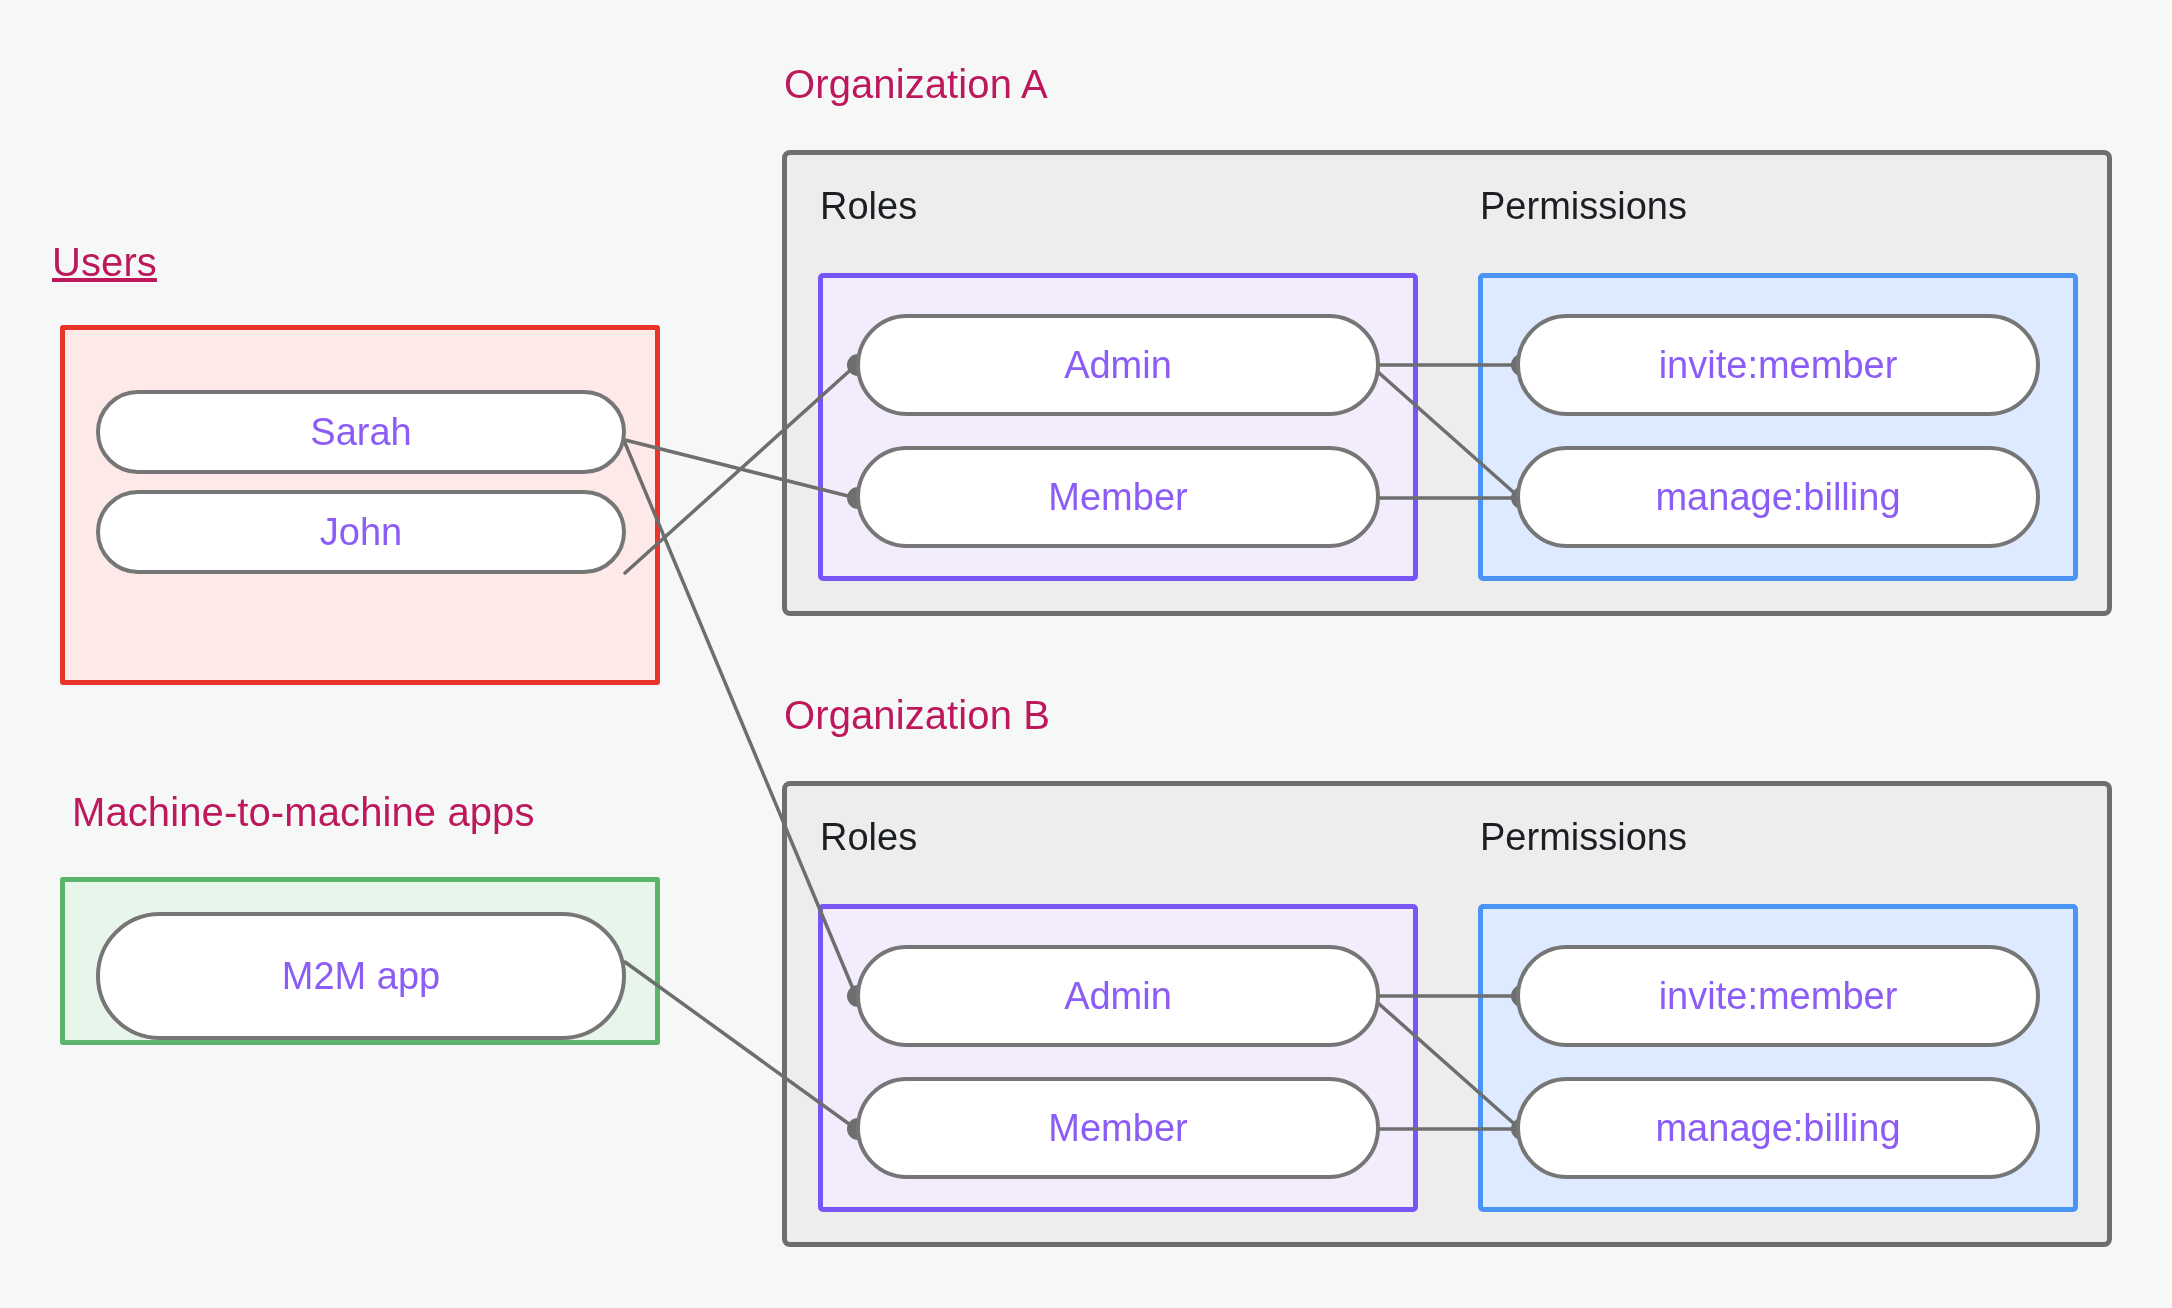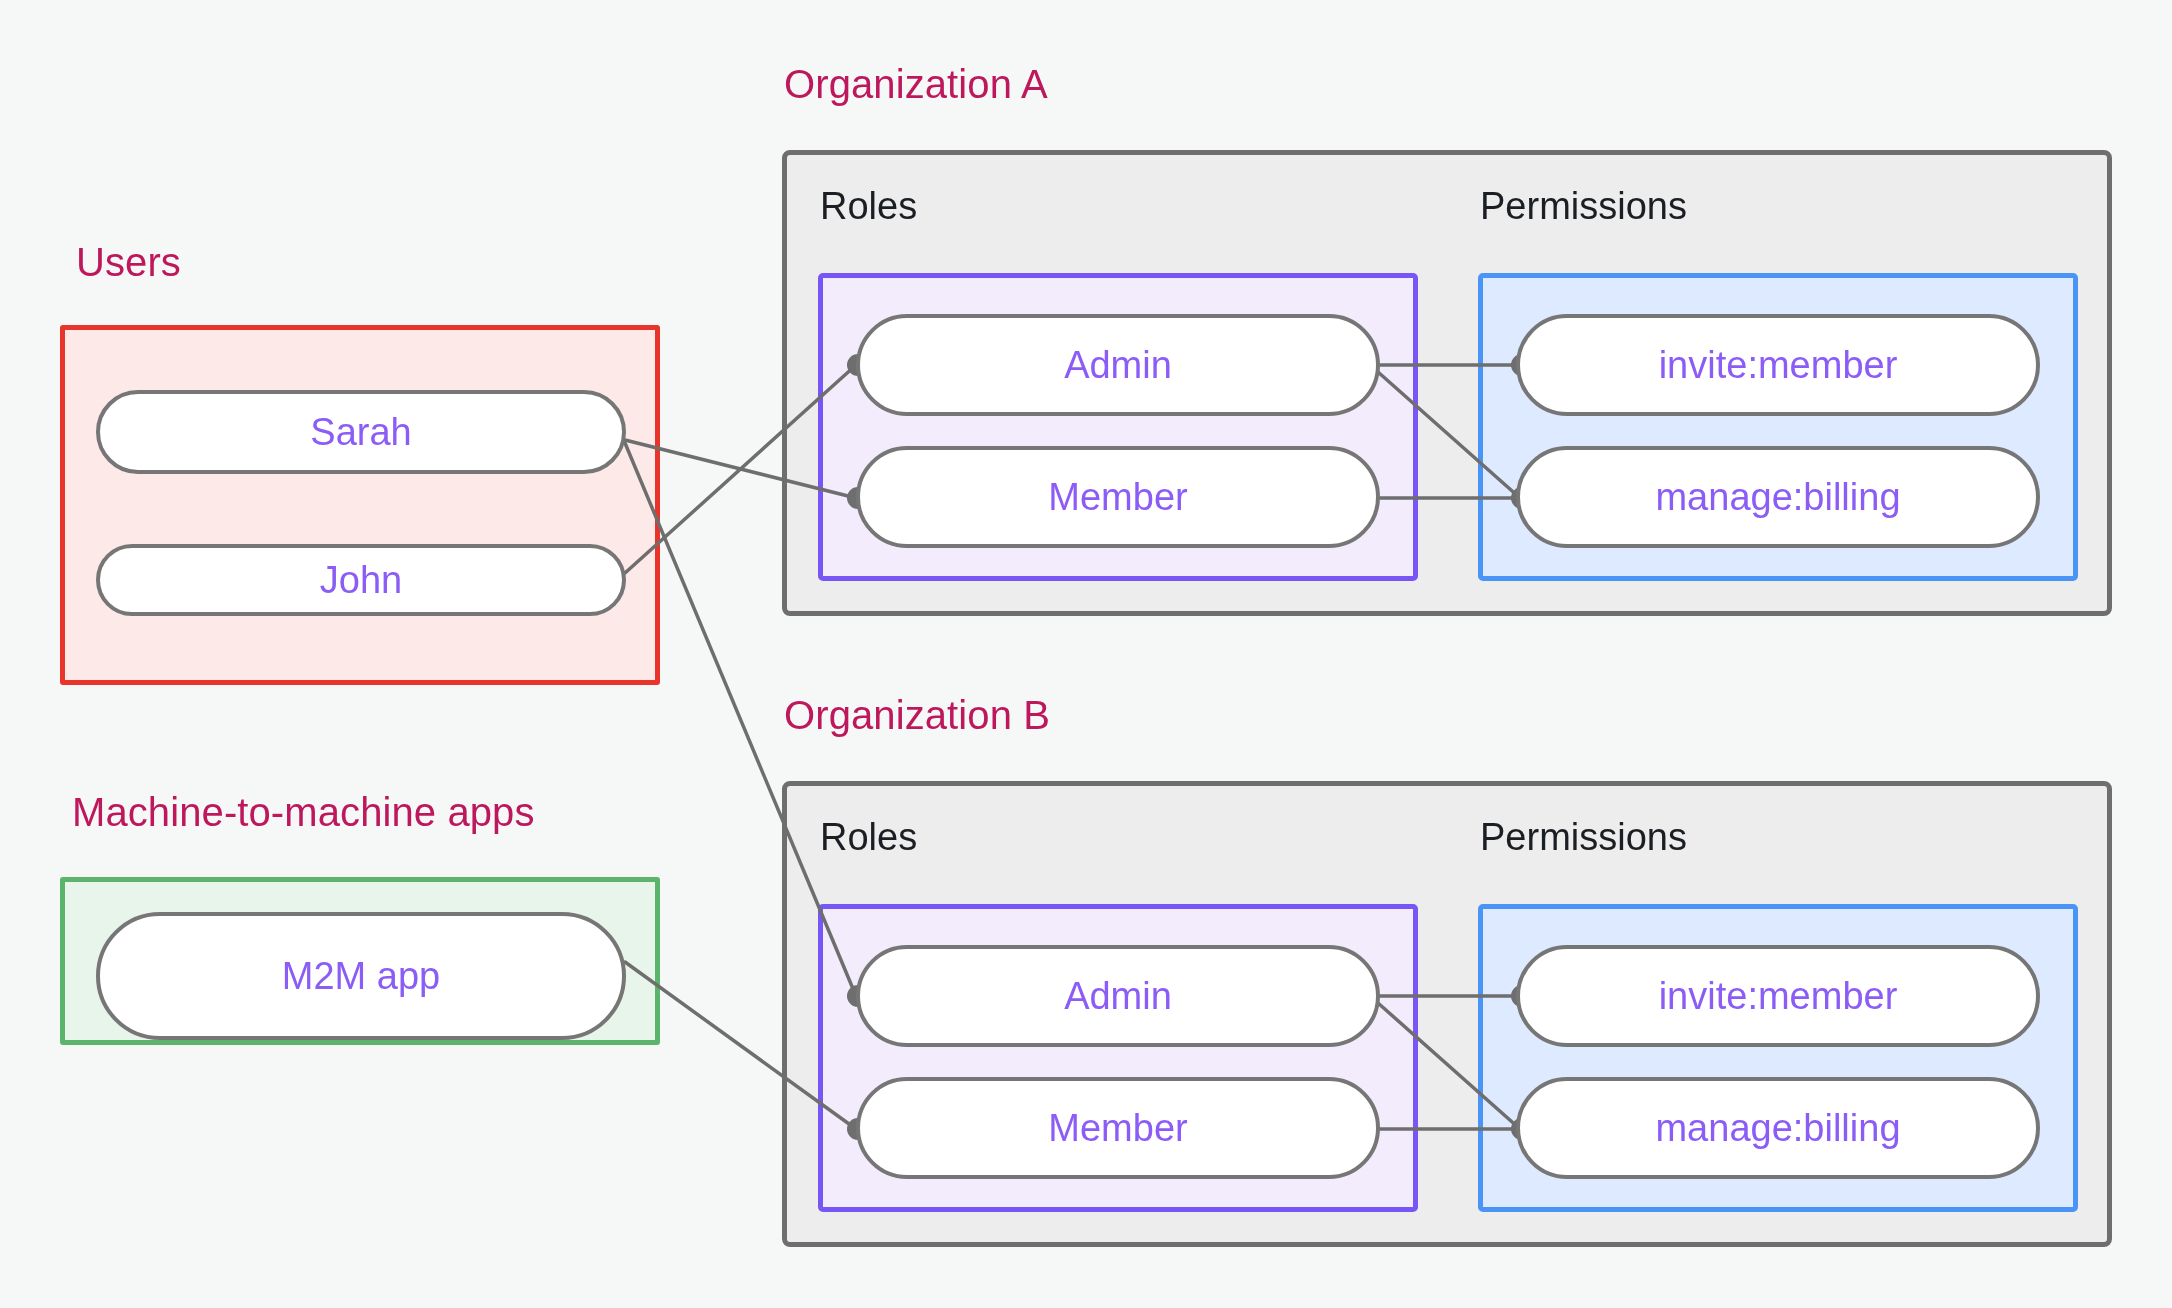--- a/index.html
+++ b/index.html
@@ -140,27 +140,27 @@
       <circle cx="858" cy="498" r="11"></circle>
       <circle cx="1522" cy="365" r="11"></circle>
       <circle cx="1522" cy="498" r="11"></circle>
       <circle cx="858" cy="996" r="11"></circle>
       <circle cx="858" cy="1129" r="11"></circle>
       <circle cx="1522" cy="996" r="11"></circle>
       <circle cx="1522" cy="1129" r="11"></circle>
     </g>
   </svg>
 
-  <div class="group-title" style="left:76px; top:240px;">Users</div>
+  <div class="group-title" style="left:52px; top:240px;text-decoration:underline;">Users</div>
 
   <div class="cluster users" style="left:60px; top:325px; width:600px; height:360px;"></div>
 
   <div class="node" style="left:96px; top:390px; width:530px; height:84px;">Sarah</div>
 
-  <div class="node" style="left:96px; top:544px; width:530px; height:72px;">John</div>
+  <div class="node" style="left:96px; top:490px; width:530px; height:84px;">John</div>
 
   <div class="group-title" style="left:72px; top:790px;">Machine-to-machine apps</div>
 
   <div class="cluster m2m" style="left:60px; top:877px; width:600px; height:168px;"></div>
 
   <div class="node" style="left:96px; top:912px; width:530px; height:128px;">M2M app</div>
 
   <div class="group-title" style="left:784px; top:62px;">Organization A</div>
 
   <div class="cluster org" style="left:782px; top:150px; width:1330px; height:466px;"></div>

